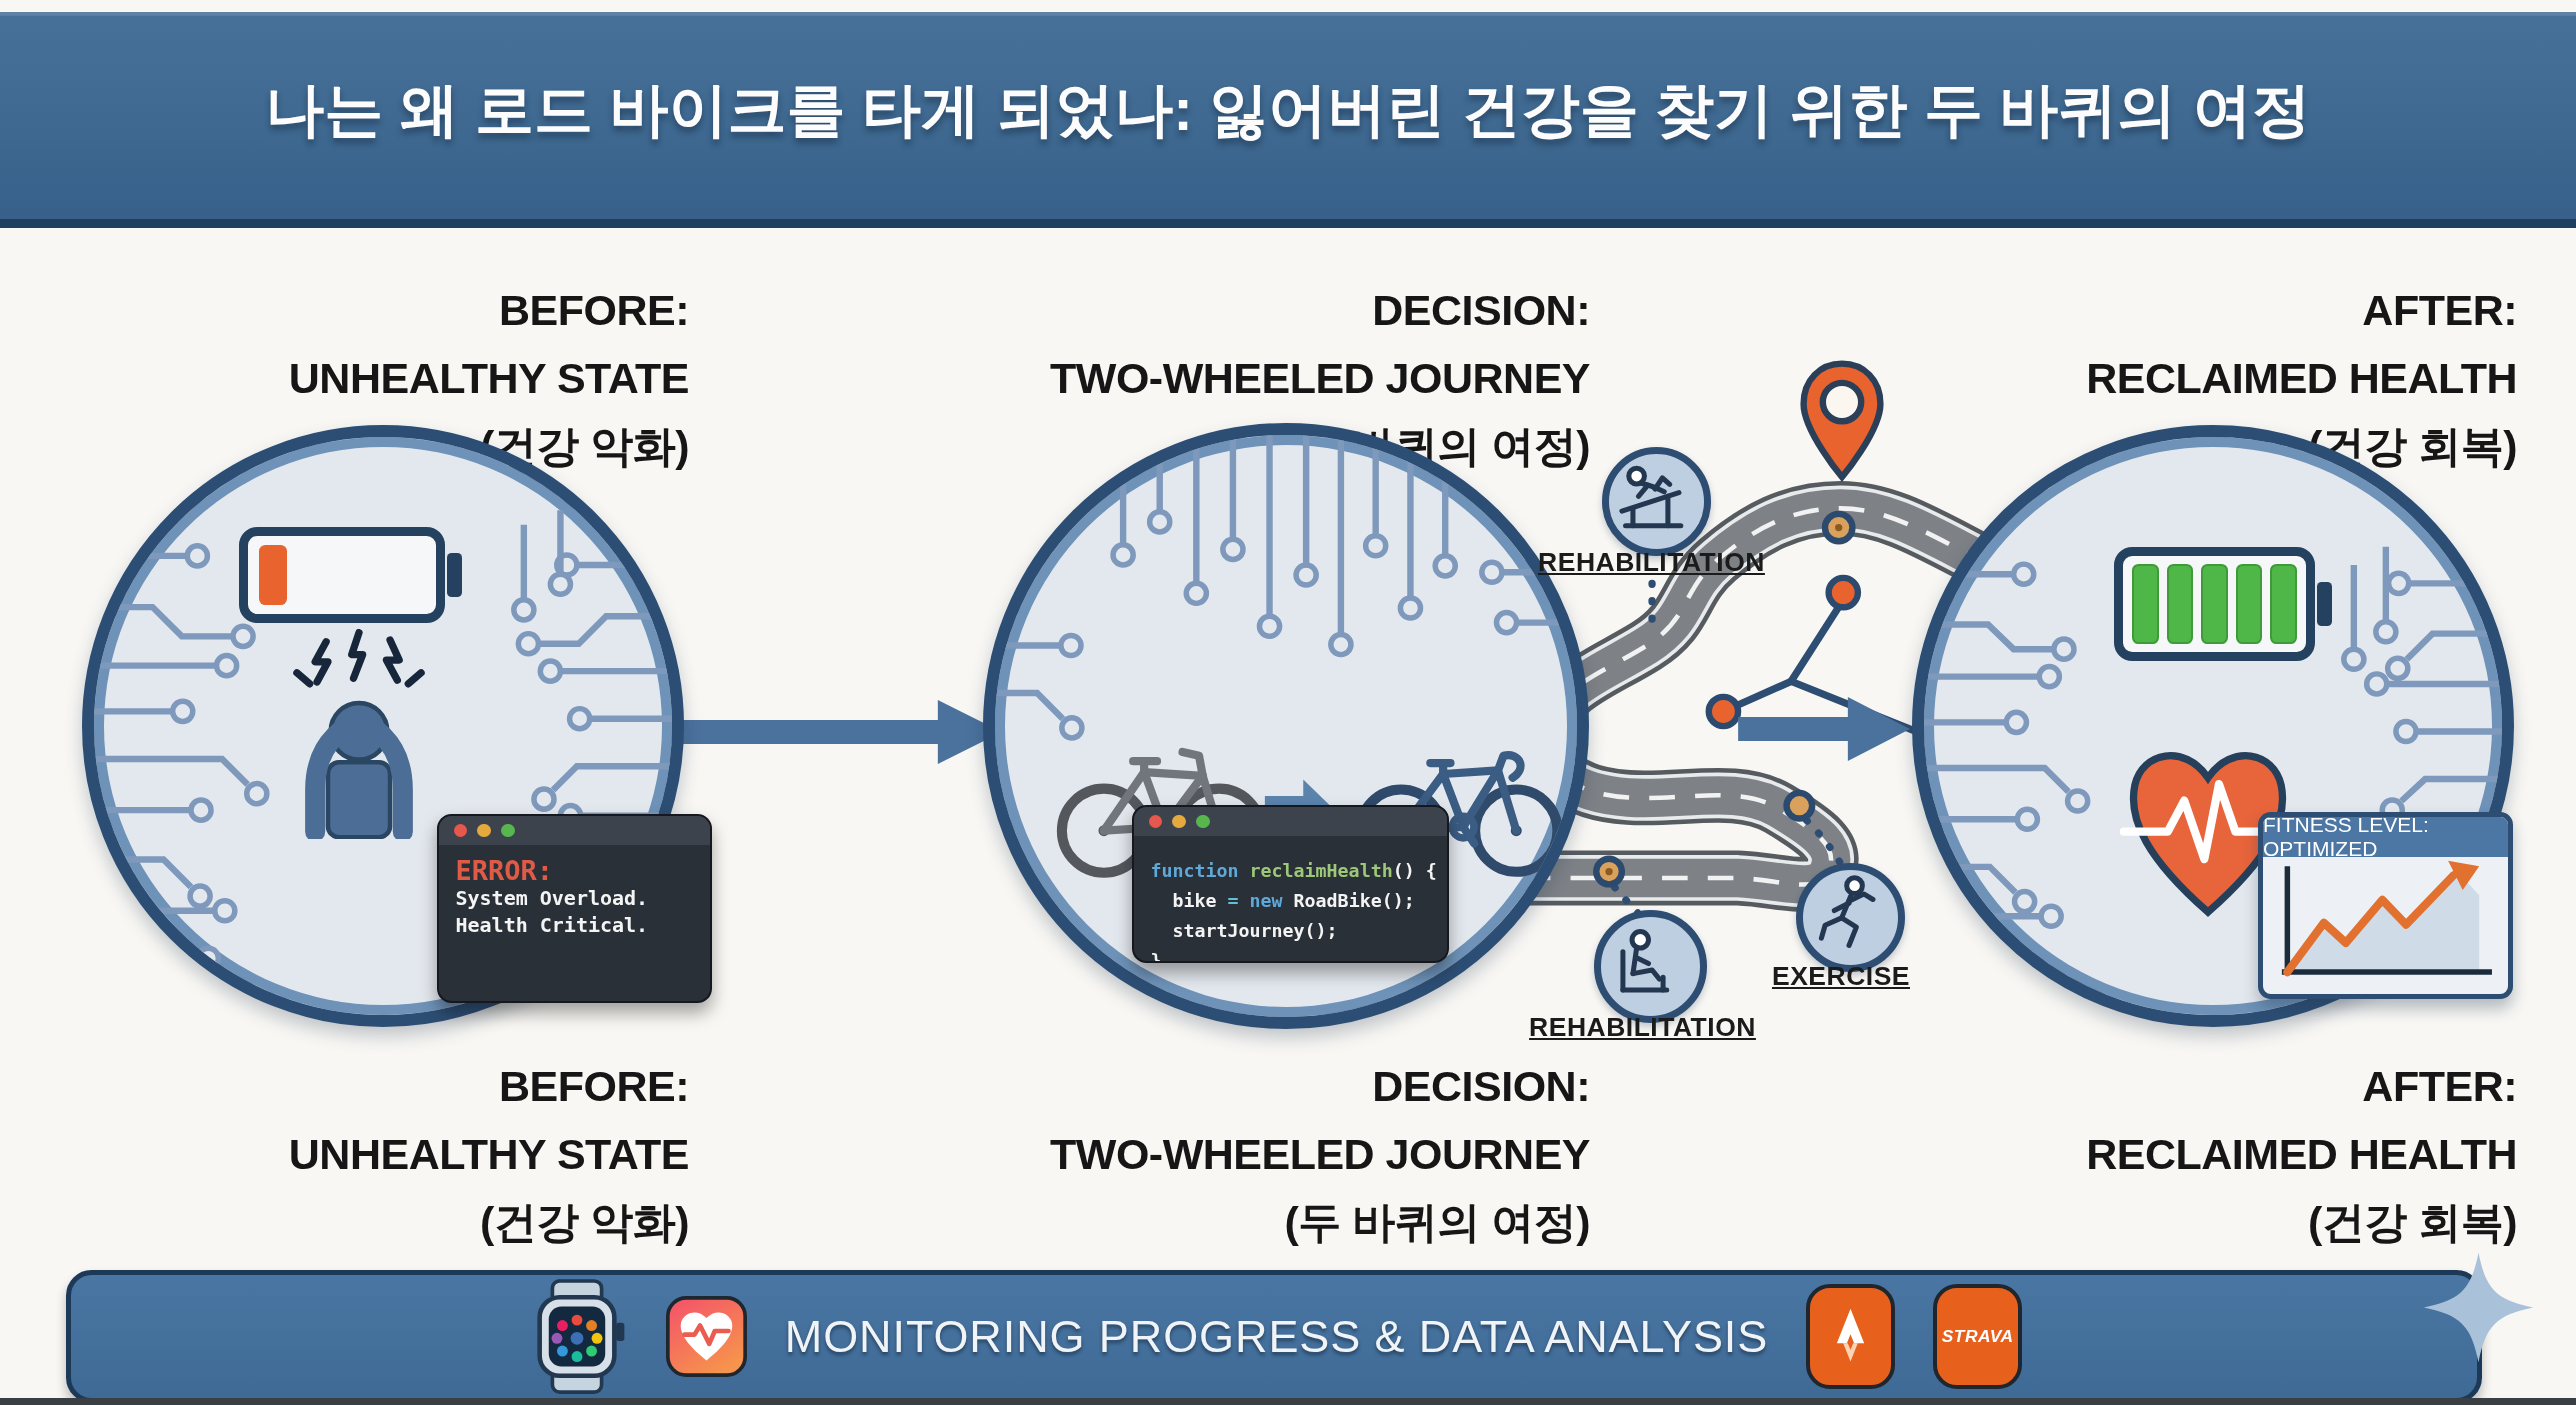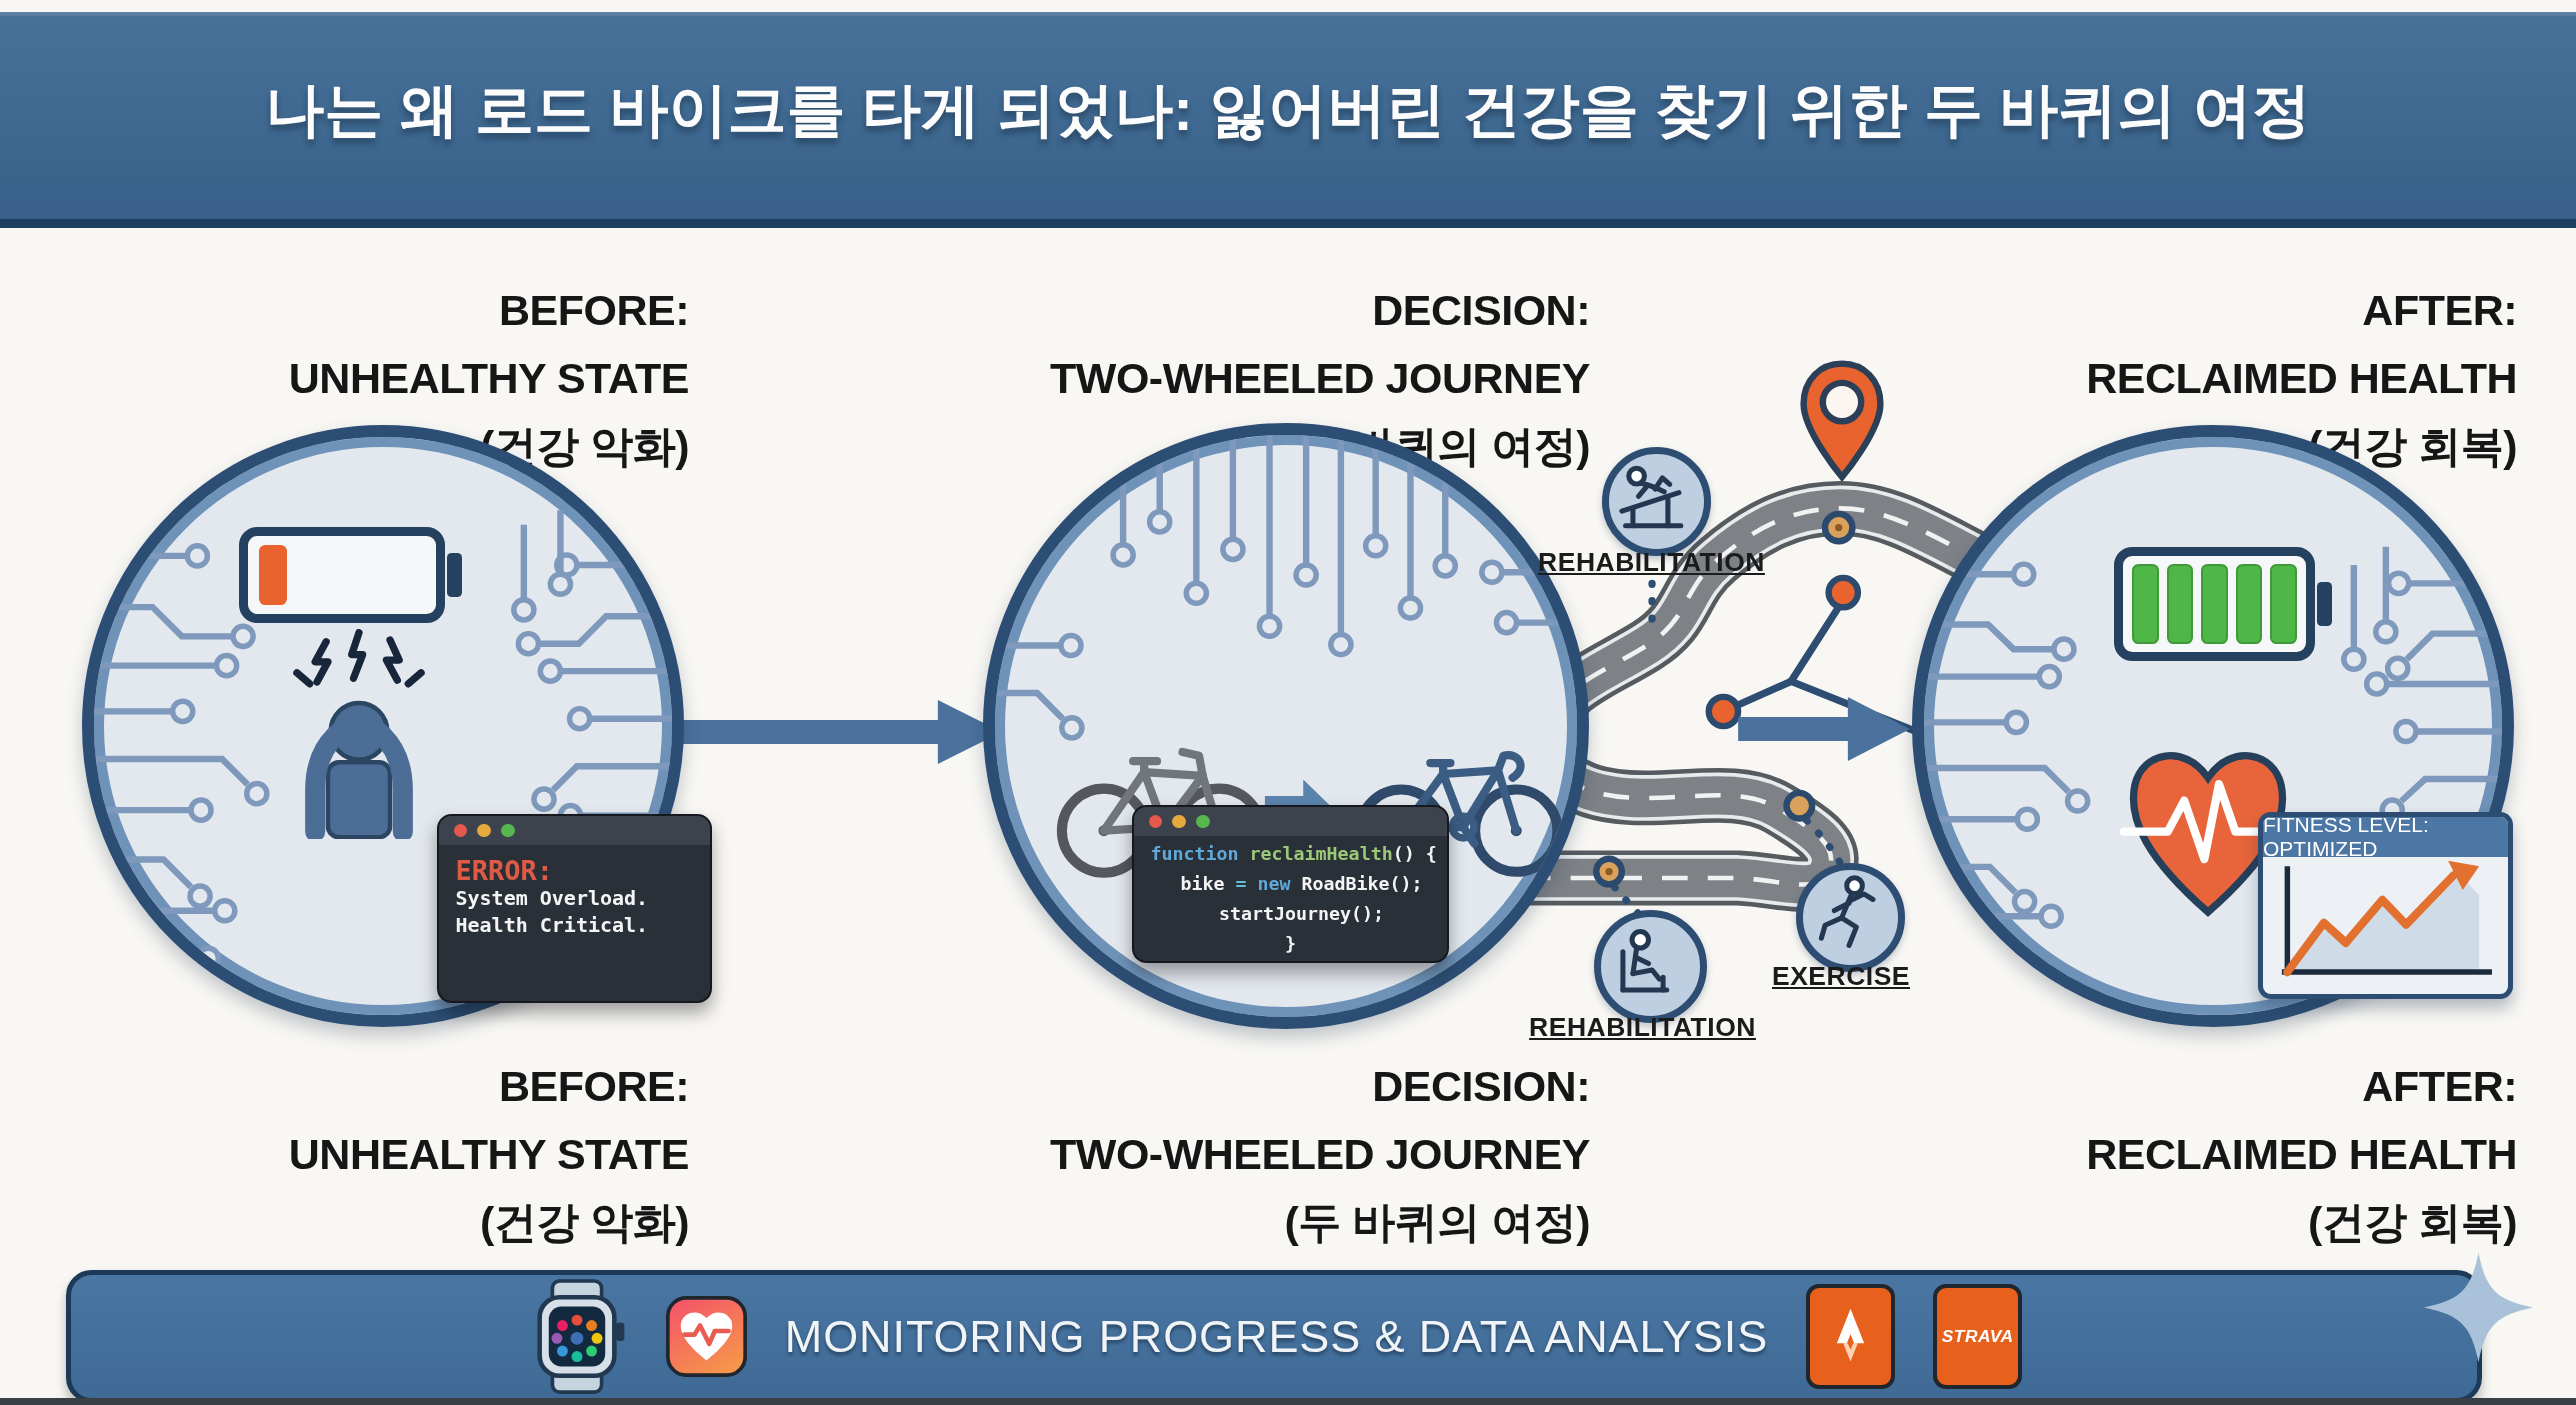--- a/index.html
+++ b/index.html
@@ -62,21 +62,21 @@
     display:flex;align-items:center;justify-content:center;letter-spacing:0;}
 
   
   .footer-bar{position:absolute;left:66px;top:1270px;width:2406px;height:123px;
     background:linear-gradient(180deg,#4A76A3,#3F6A96);border:5.5px solid #1C3A58;
     border-radius:25.6px;box-shadow:0 7.3px 11px rgba(0,0,0,.25);
     display:flex;align-items:center;justify-content:center;gap:38px;}
   .footer-title{color:#F0F4F7;font-weight:normal;font-size:45px;letter-spacing:0.9px;
     text-shadow:0 2.7px 3.7px rgba(10,25,40,.5);}
   .app-tile{width:81px;height:97px;background:#E8611C;border:4.6px solid #20262E;
-    border-radius:13px;position:relative;display:flex;align-items:center;justify-content:center;}
+    border-radius:24px;position:relative;display:flex;align-items:center;justify-content:center;}
   .strava-word{color:#FFFFFF;font-weight:bold;font-style:italic;font-size:17.4px;letter-spacing:0.5px;}
 
   .bottom-strip{position:absolute;left:0;bottom:0;width:2576px;height:7.3px;background:#3A3F44;}
 </style>
 </head>
 <body>
 
 <div id="canvas">
 
   <div class="title-band">
@@ -384,21 +384,21 @@
       <div class="err-line">Health Critical.</div>
     </div>
   </div>
 
   <div class="term" style="left:1132px;top:805px;width:313px;height:154px;">
     <div class="term-header">
       <div class="dotl" style="background:#E5584E;"></div>
       <div class="dotl" style="background:#E5A93D;"></div>
       <div class="dotl" style="background:#57B64E;"></div>
     </div>
-    <div class="term-body" style="padding-top:3px;text-align:center;">
+    <div class="term-body" style="padding-top:20px;">
       <div class="code-line"><span class="kw">function</span><span class="fn"> reclaimHealth</span><span>() {</span></div>
       <div class="code-line ind"><span>bike</span><span class="op"> = </span><span class="kw">new</span><span> RoadBike();</span></div>
       <div class="code-line ind"><span>startJourney();</span></div>
       <div class="code-line"><span>}</span></div>
     </div>
   </div>
 
   <div class="fit-card">
     <div class="fit-head">FITNESS LEVEL: OPTIMIZED</div>
     <svg width="234" height="137" viewBox="0 0 256 150" style="display:block;margin:0 auto;">

